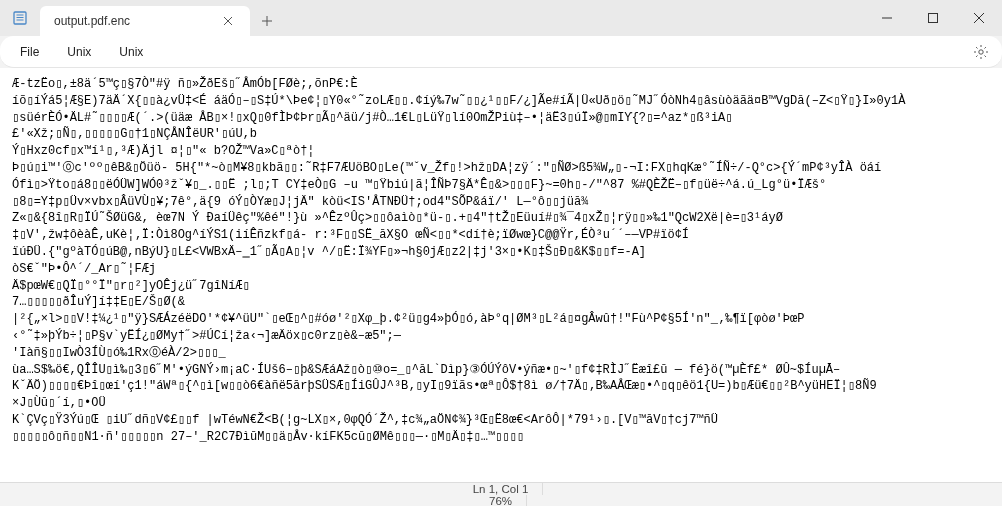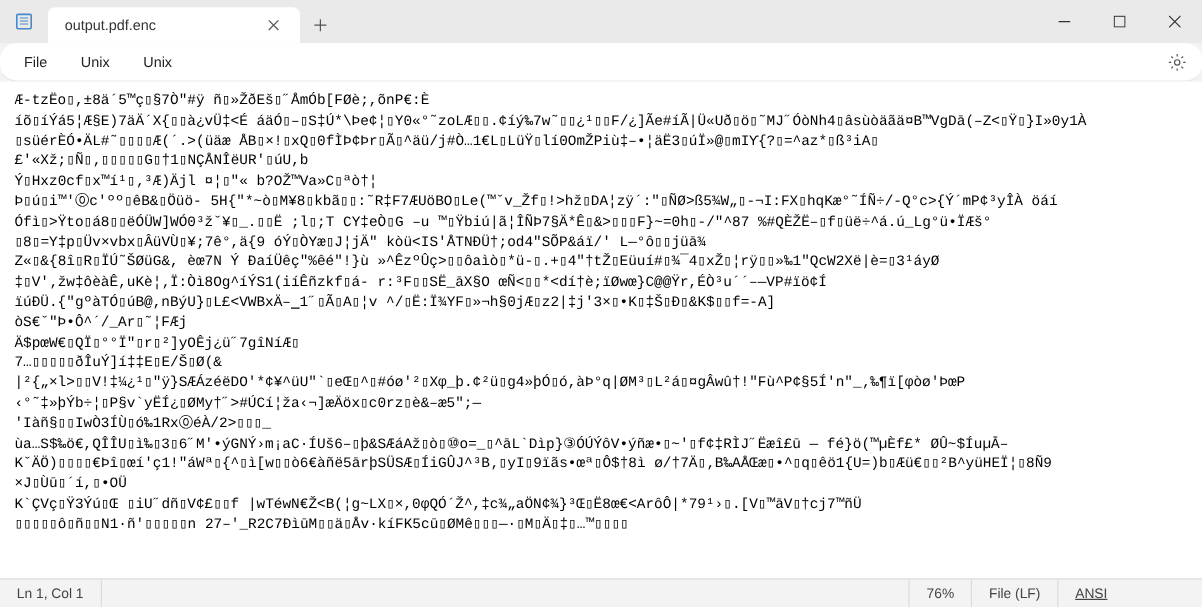--- a/index.html
+++ b/index.html
@@ -97,20 +97,21 @@
   overflow: hidden;
 }
 .statusbar {
   height: 24px;
   background: #f3f3f3;
   border-top: 1px solid #dcdcdc;
   display: flex;
   align-items: center;
   font-size: 11.5px;
   color: #444;
+  flex-direction: column;
 }
 .status-cell {
   padding: 0 14px;
   height: 100%;
   display: flex;
   align-items: center;
   border-right: 1px solid #dcdcdc;
 }
 .status-cell:last-child { border-right: none; text-decoration: underline; }
 .status-spacer { flex: 1; border-right: 1px solid #dcdcdc; height: 100%; }

